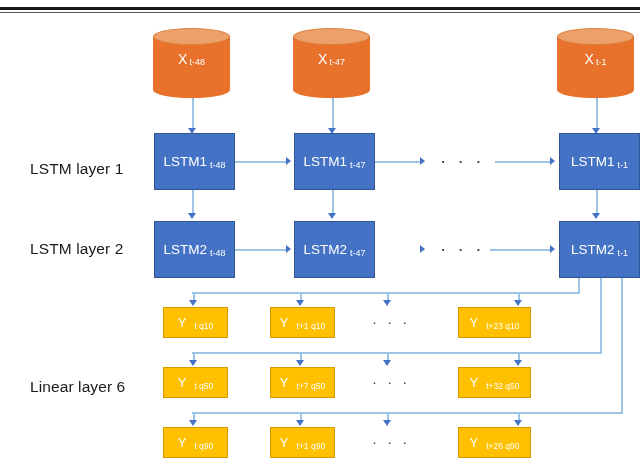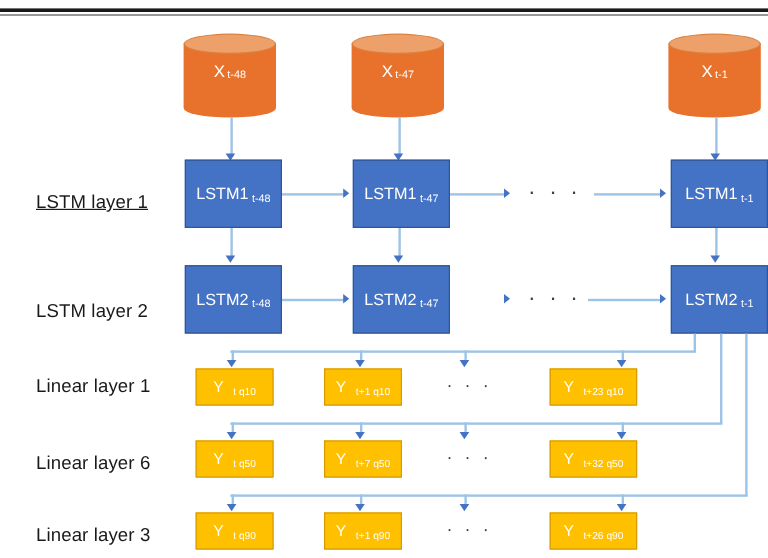--- a/index.html
+++ b/index.html
@@ -97,25 +97,23 @@
   .dots.small{font-size:15px;color:#3f3f3f;}
 </style>
 </head>
 <body>
 
 <div id="canvas">
 
   <div class="top-rule"></div>
   <div class="top-rule2"></div>
 
-  <div class="row-label" style="left:30px;top:160px;text-decoration:underline;">LSTM layer 1</div>
-  <div class="row-label" style="left:30px;top:240px;margin-top:11px;">LSTM layer 2</div>
-  <div class="row-label" style="left:30px;top:314px;">Linear layer 1</div>
+  <div class="row-label" style="left:30px;top:160px;">LSTM layer 1</div>
+  <div class="row-label" style="left:30px;top:240px;">LSTM layer 2</div>
   <div class="row-label" style="left:30px;top:378px;">Linear layer 6</div>
-  <div class="row-label" style="left:30px;top:438px;">Linear layer 3</div>
 
   <div class="cyl" style="left:153px;top:28px;width:77px;height:62px;">
     <div class="body"></div>
     <div class="top"></div>
     <div class="lbl">
       <span>X</span>
         <sub>t-48</sub>
     </div>
   </div>
 

